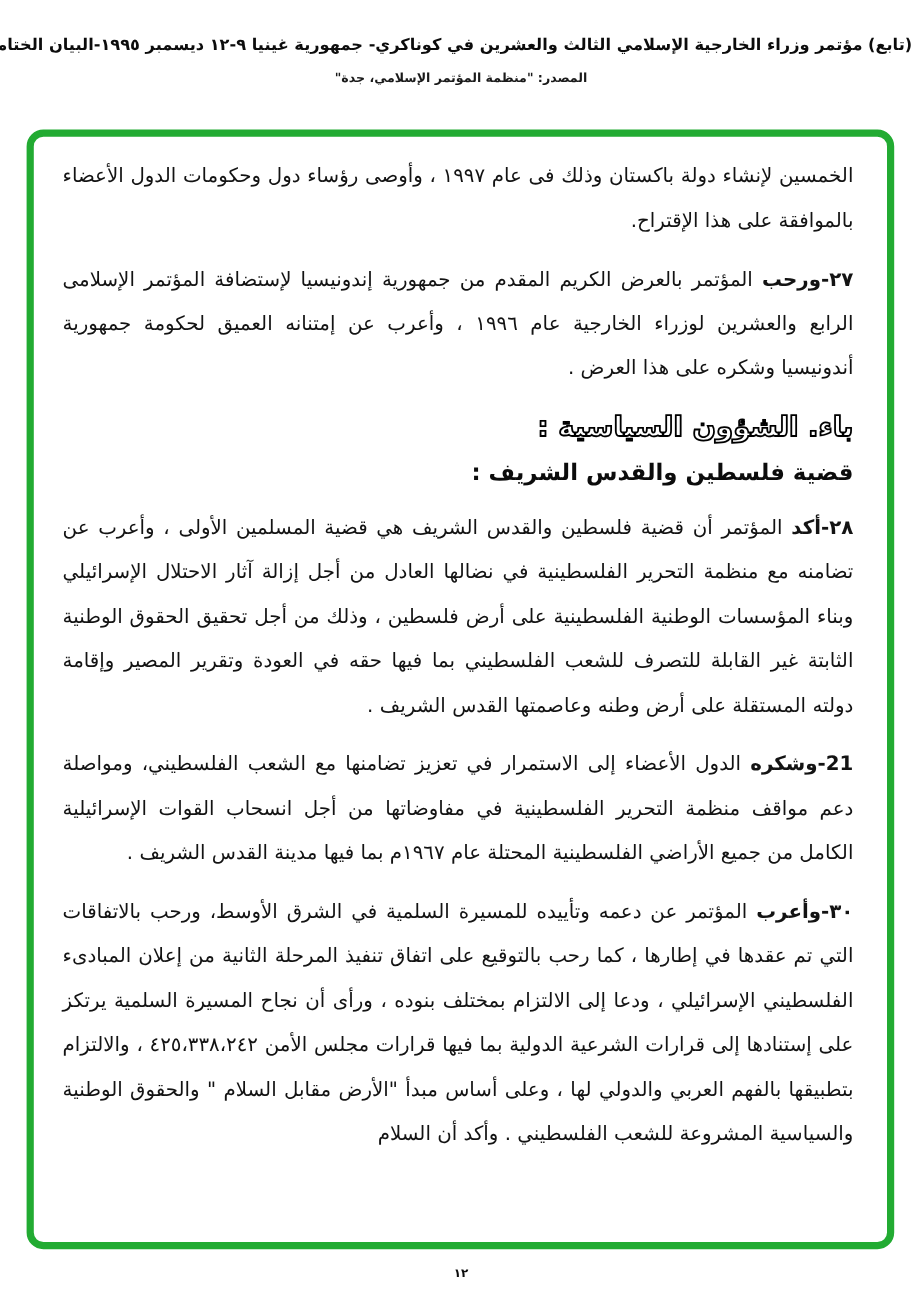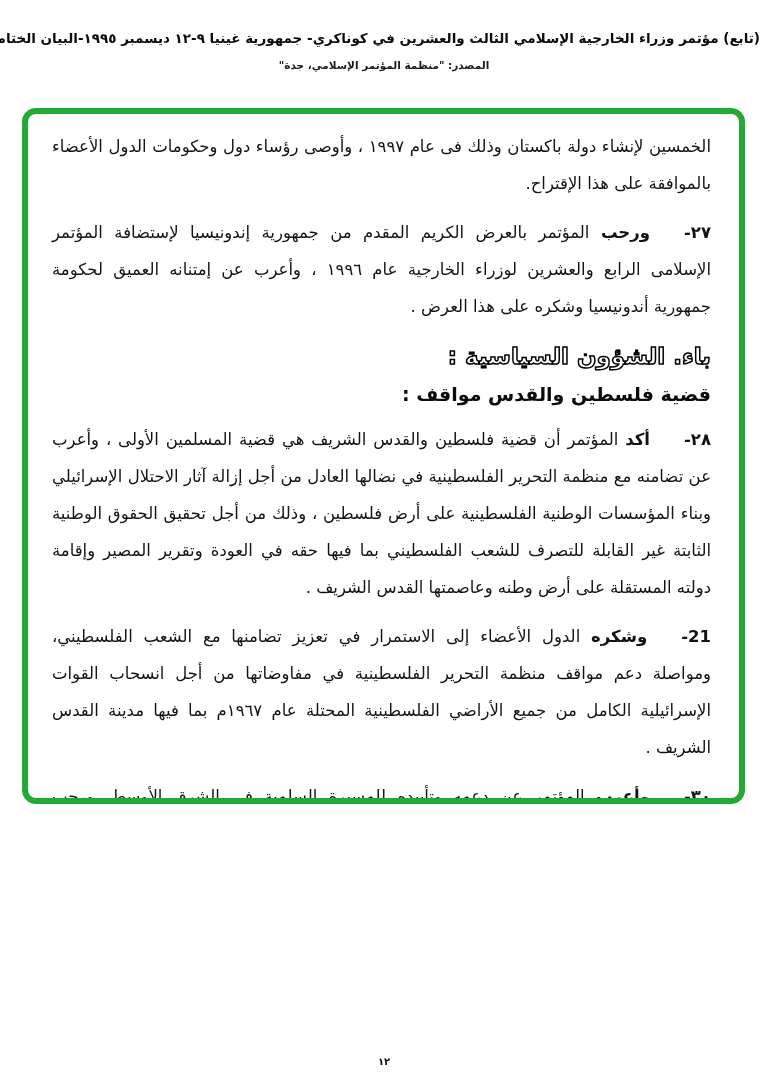--- a/index.html
+++ b/index.html
@@ -19,38 +19,37 @@
   .header-line1{
     font-size:13.5px;font-weight:bold;color:#0c0c0c;
     white-space:nowrap;
   }
   .header-line2{
     font-size:10.5px;font-weight:bold;color:#1a1a1a;
     margin-top:13px;
   }
   .content-frame{
     position:absolute;top:108px;left:22px;
-    width:723px;height:696px;
+    width:723px;height:933px;
     box-sizing:border-box;
     border:6px solid #1d4ed8;
     border-radius:14px;
     padding:14px 28px 0 24px;
     overflow:hidden;
     background:#fff;
   }
   .body-par{
     font-size:16.5px;
     line-height:37px;
     text-align:justify;
     margin:0 0 12px 0;
     color:#131313;
   }
   .par-num{
     display:inline-block;
-    margin-left:34px;
     font-weight:bold;
   }
   .par-lead{font-weight:bold;}
   .section-heading{
     text-align:right;
     font-size:23px;
     font-weight:bold;
     letter-spacing:1px;
     margin:18px 0 14px 0;
     color:#ffffff;
@@ -81,21 +80,21 @@
 </header>
 
 <main class="content-frame" style="border-color: rgb(34, 171, 50);">
 
   <p class="body-par"><span>الخمسين لإنشاء دولة باكستان وذلك فى عام ١٩٩٧ ، وأوصى رؤساء دول وحكومات الدول الأعضاء بالموافقة على هذا الإقتراح.</span></p>
 
   <p class="body-par"><span class="par-num">٢٧-</span><span class="par-lead">ورحب</span> <span>المؤتمر بالعرض الكريم المقدم من جمهورية إندونيسيا لإستضافة المؤتمر الإسلامى الرابع والعشرين لوزراء الخارجية عام ١٩٩٦ ، وأعرب عن إمتنانه العميق لحكومة جمهورية أندونيسيا وشكره على هذا العرض .</span></p>
 
   <h2 class="section-heading">باء. الشؤون السياسية :</h2>
 
-  <h3 class="sub-heading">قضية فلسطين والقدس مواقف :</h3>
+  <h3 class="sub-heading">قضية فلسطين والقدس الشريف :</h3>
 
   <p class="body-par"><span class="par-num">٢٨-</span><span class="par-lead">أكد</span> <span>المؤتمر أن قضية فلسطين والقدس الشريف هي قضية المسلمين الأولى ، وأعرب عن تضامنه مع منظمة التحرير الفلسطينية في نضالها العادل من أجل إزالة آثار الاحتلال الإسرائيلي وبناء المؤسسات الوطنية الفلسطينية على أرض فلسطين ، وذلك من أجل تحقيق الحقوق الوطنية الثابتة غير القابلة للتصرف للشعب الفلسطيني بما فيها حقه في العودة وتقرير المصير وإقامة دولته المستقلة على أرض وطنه وعاصمتها القدس الشريف .</span></p>
 
   <p class="body-par"><span class="par-num">21-</span><span class="par-lead">وشكره</span> <span>الدول الأعضاء إلى الاستمرار في تعزيز تضامنها مع الشعب الفلسطيني، ومواصلة دعم مواقف منظمة التحرير الفلسطينية في مفاوضاتها من أجل انسحاب القوات الإسرائيلية الكامل من جميع الأراضي الفلسطينية المحتلة عام ١٩٦٧م بما فيها مدينة القدس الشريف .</span></p>
 
   <p class="body-par"><span class="par-num">٣٠-</span><span class="par-lead">وأعرب</span> <span>المؤتمر عن دعمه وتأييده للمسيرة السلمية في الشرق الأوسط، ورحب بالاتفاقات التي تم عقدها في إطارها ، كما رحب بالتوقيع على اتفاق تنفيذ المرحلة الثانية من إعلان المبادىء الفلسطيني الإسرائيلي ، ودعا إلى الالتزام بمختلف بنوده ، ورأى أن نجاح المسيرة السلمية يرتكز على إستنادها إلى قرارات الشرعية الدولية بما فيها قرارات مجلس الأمن ٤٢٥،٣٣٨،٢٤٢ ، والالتزام بتطبيقها بالفهم العربي والدولي لها ، وعلى أساس مبدأ "الأرض مقابل السلام " والحقوق الوطنية والسياسية المشروعة للشعب الفلسطيني . وأكد أن السلام</span></p>
 
 </main>
 
 <footer>

